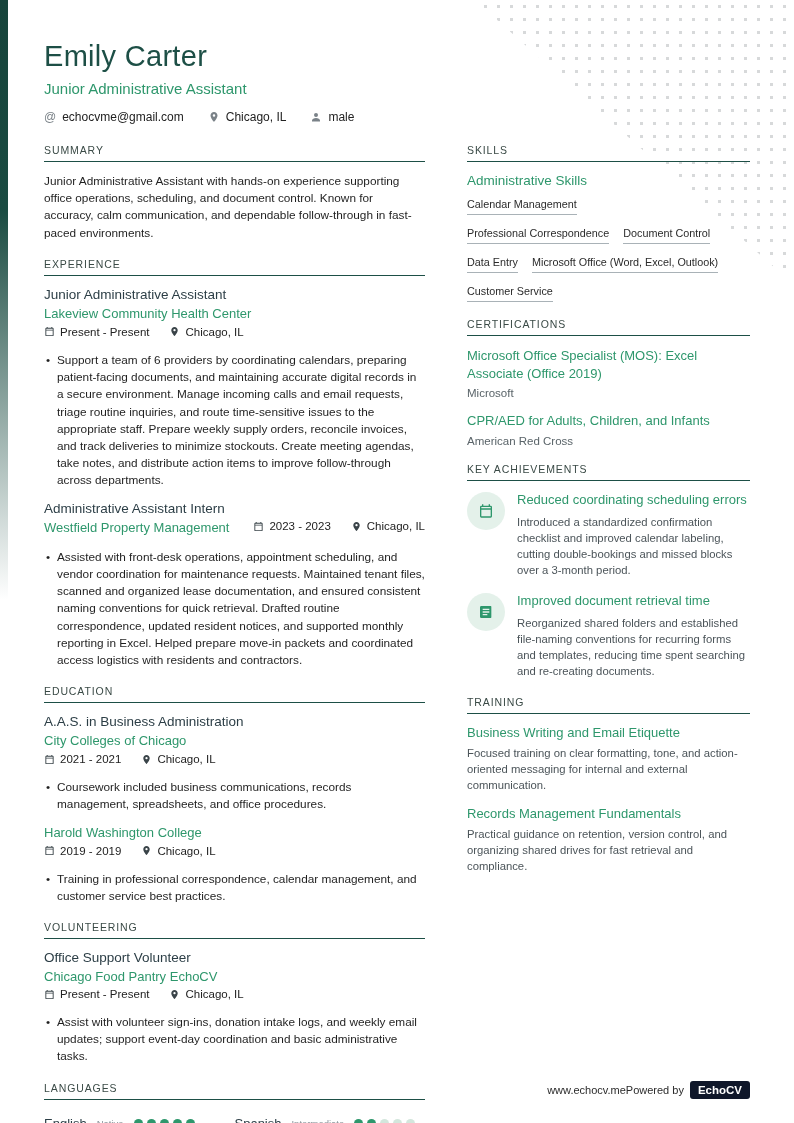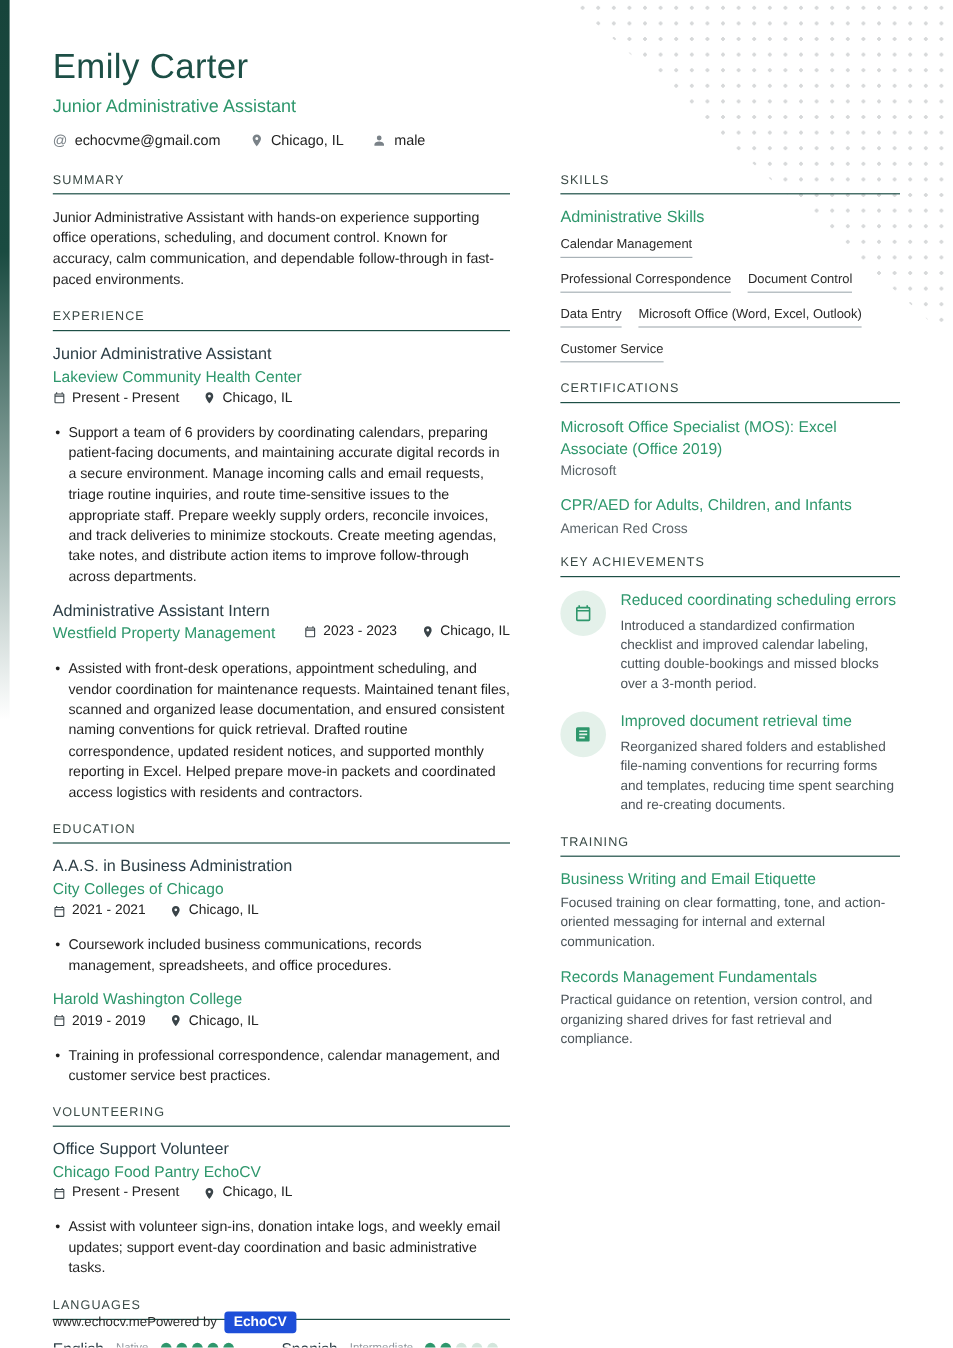--- a/index.html
+++ b/index.html
@@ -70,26 +70,26 @@
   .ach-icon { flex: 0 0 38px; width: 38px; height: 38px; border-radius: 50%; background: #e4f1ea; display: flex; align-items: center; justify-content: center; }
   .ach-icon svg { width: 16px; height: 16px; fill: #2e976c; }
   .ach-title { font-size: 13px; color: #2e976c; line-height: 1.3; margin-bottom: 5px; }
   .ach-text { font-size: 11.3px; color: #4b5459; line-height: 1.43; }
 
   .train { margin-bottom: 13px; }
   .train-title { font-size: 13px; color: #2e976c; margin-bottom: 5px; }
   .train-text { font-size: 11.3px; color: #4b5459; line-height: 1.43; }
 
   footer {
-    position: absolute; left: 44px; right: 44px; bottom: 12px;
-    display: flex; justify-content: flex-start; align-items: center;
+    position: absolute; left: 44px; right: 44px; bottom: 24px;
+    display: flex; justify-content: flex-end; align-items: center;
     font-size: 11px; color: #2b2b2b;
   }
   .powered { display: flex; align-items: center; }
-  .brand-badge { background: #1d4ed8; color: #fff; font-weight: bold; padding: 3px 8px; border-radius: 3px; font-size: 11.5px; margin-left: 6px; }
+  .brand-badge { background: #0f172a; color: #fff; font-weight: bold; padding: 3px 8px; border-radius: 3px; font-size: 11.5px; margin-left: 6px; }
 </style>
 </head>
 <body>
 
 <div class="left-strip"></div>
 <div class="dots-decoration"></div>
 
 <header>
   <h1 class="name">Emily Carter</h1>
   <div class="job-title">Junior Administrative Assistant</div>

